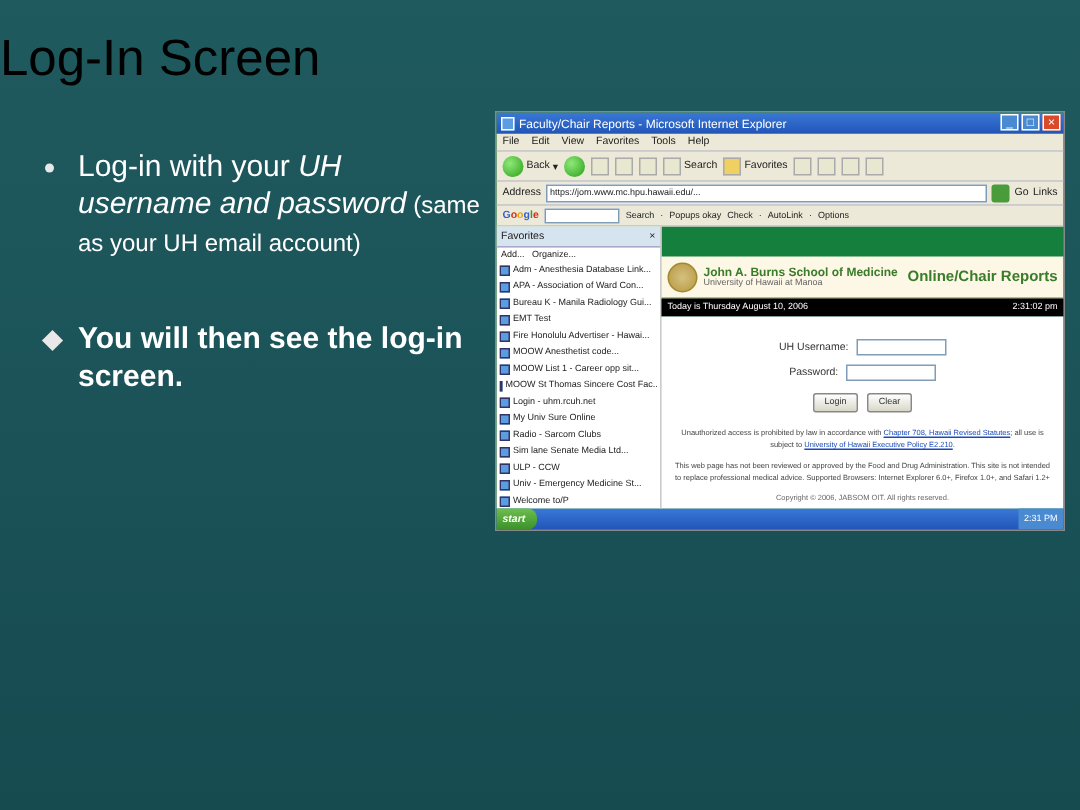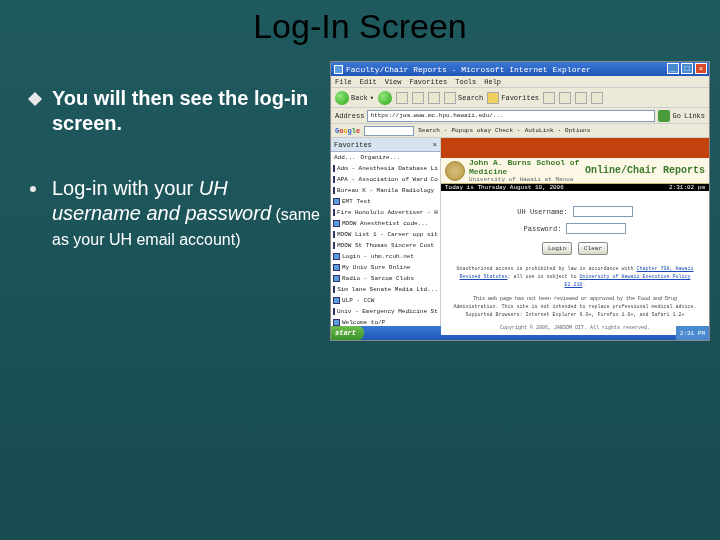--- a/index.html
+++ b/index.html
@@ -5,26 +5,25 @@
   * { margin: 0; padding: 0; box-sizing: border-box; }
   body {
     width: 720px;
     height: 540px;
     background: linear-gradient(180deg, #1f5a5f 0%, #1b5358 50%, #164b50 100%);
     font-family: Verdana, Arial, sans-serif;
     position: relative;
     overflow: hidden;
   }
   .title {
-    text-align: center;
     color: #000;
     font-family: Arial, sans-serif;
     font-size: 34px;
     font-weight: 400;
-    padding-top: 7px;
+    padding-top: 20px;
   }
   .content {
     display: flex;
     padding: 40px 10px 0 30px;
   }
   .left {
     width: 300px;
     color: #fff;
     padding-right: 10px;
   }
@@ -58,28 +57,27 @@
   }
   .b2 {
     font-size: 20px;
     line-height: 1.25;
   }
   .b2 .ital { font-style: italic; }
   .b2 .paren { font-size: 16px; }
   .right {
     width: 380px;
     height: 280px;
-    background: #c2410c;
+    background: #15803d;
     border: 1px solid #888;
     position: relative;
     font-size: 8px;
     color: #222;
     overflow: hidden;
     margin-top: -25px;
-    font-family: Liberation Mono, monospace;
   }
   .ie-titlebar {
     height: 14px;
     background: linear-gradient(180deg, #3a78d6 0%, #2156b8 100%);
     color: #fff;
     font-size: 8px;
     display: flex;
     align-items: center;
     padding: 0 3px;
     position: relative;
@@ -316,28 +314,28 @@
   }
 </style>
 </head>
 <body>
 
 <div class="title">Log-In Screen</div>
 
 <div class="content">
   <div class="left">
     <div class="bullet-row">
-      <div class="diamond"></div>
-      <div class="b1">You will then see the log-in screen.</div>
-    </div>
-    <div class="bullet-row">
       <div class="dot"></div>
       <div class="b2">
         <span>Log-in with your </span><span class="ital">UH username and password</span><span class="paren"> (same as your UH email account)</span>
       </div>
+    </div>
+    <div class="bullet-row">
+      <div class="diamond"></div>
+      <div class="b1">You will then see the log-in screen.</div>
     </div>
   </div>
 
   <div class="right">
     <div class="ie-titlebar">
       <div class="ie-icon"></div>
       <span>Faculty/Chair Reports - Microsoft Internet Explorer</span>
       <div class="ie-winbtns">
         <div class="ie-winbtn">_</div>
         <div class="ie-winbtn">□</div>

